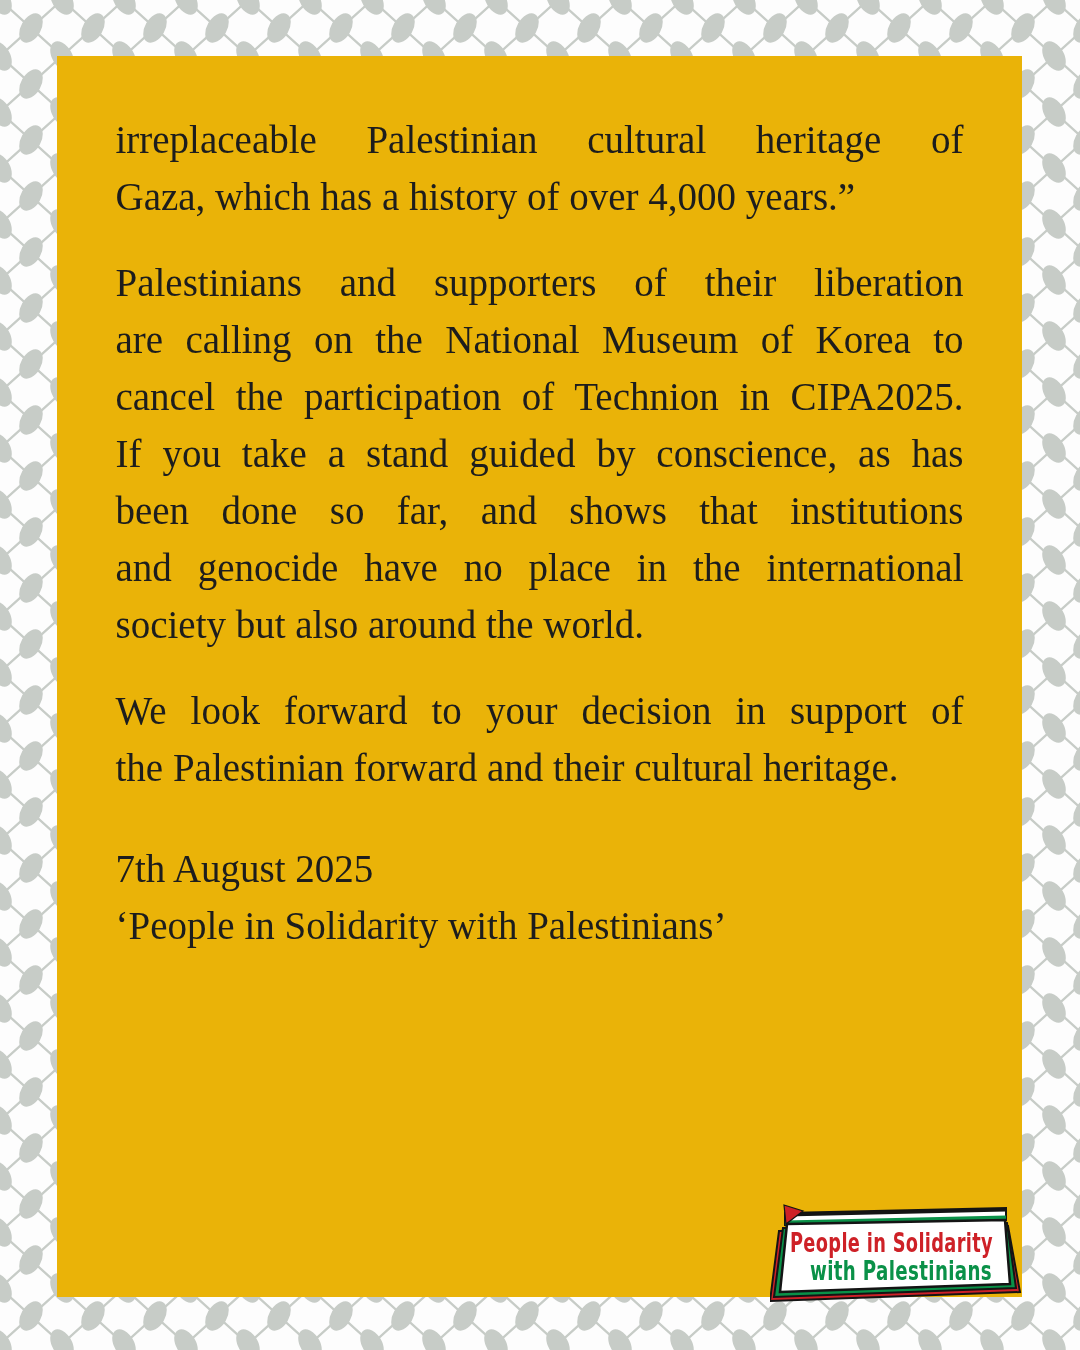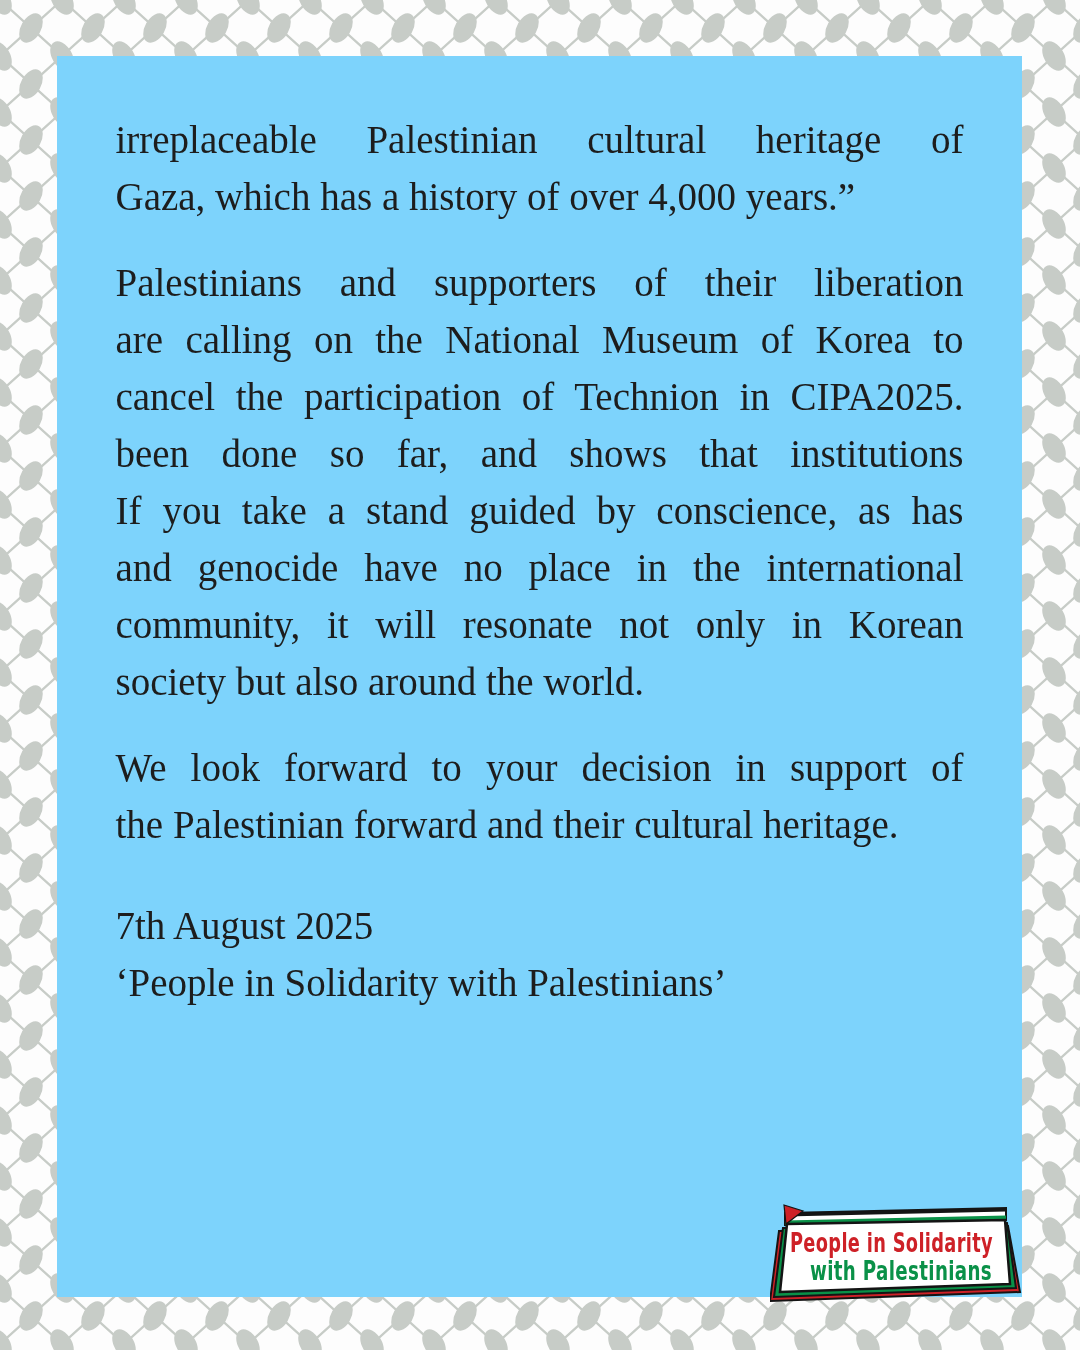--- a/index.html
+++ b/index.html
@@ -4,21 +4,21 @@
 <style>
   html,body{margin:0;padding:0;}
   body{
     width:1080px;height:1350px;position:relative;overflow:hidden;
     background:#fdfdfd;
     font-family:"Liberation Serif","DejaVu Serif",serif;
   }
   .pattern-layer{position:absolute;left:0;top:0;width:1080px;height:1350px;z-index:0;}
   .panel{
     position:absolute;left:57px;top:56px;width:965px;height:1241px;
-    background:#7dd3fc;z-index:1;
+    background:#eab308;z-index:1;
   }
   .letter{
     width:848px;margin:55px auto 0;
     color:#1d1d1d;font-size:39px;line-height:57px;
   }
   .para{margin:0 0 29px 0;}
   .para:last-child{margin-bottom:0;}
   .line{min-height:57px;}
   .just{text-align:justify;text-align-last:justify;}
   .last{text-align:left;}
@@ -53,24 +53,23 @@
 
     <div class="para">
       <div class="line just">irreplaceable Palestinian cultural heritage of</div>
       <div class="line last">Gaza, which has a history of over 4,000 years.”</div>
     </div>
 
     <div class="para">
       <div class="line just">Palestinians and supporters of their liberation</div>
       <div class="line just">are calling on the National Museum of Korea to</div>
       <div class="line just">cancel the participation of Technion in CIPA2025.</div>
+      <div class="line just">If you take a stand guided by conscience, as has</div>
       <div class="line just">been done so far, and shows that institutions</div>
-      <div class="line just">If you take a stand guided by conscience, as has</div>
       <div class="line just">and genocide have no place in the international</div>
-      <div class="line just">community, it will resonate not only in Korean</div>
       <div class="line last">society but also around the world.</div>
     </div>
 
     <div class="para">
       <div class="line just">We look forward to your decision in support of</div>
       <div class="line last">the Palestinian forward and their cultural heritage.</div>
     </div>
 
     <div class="para signoff">
       <div class="line right">7th August 2025</div>

